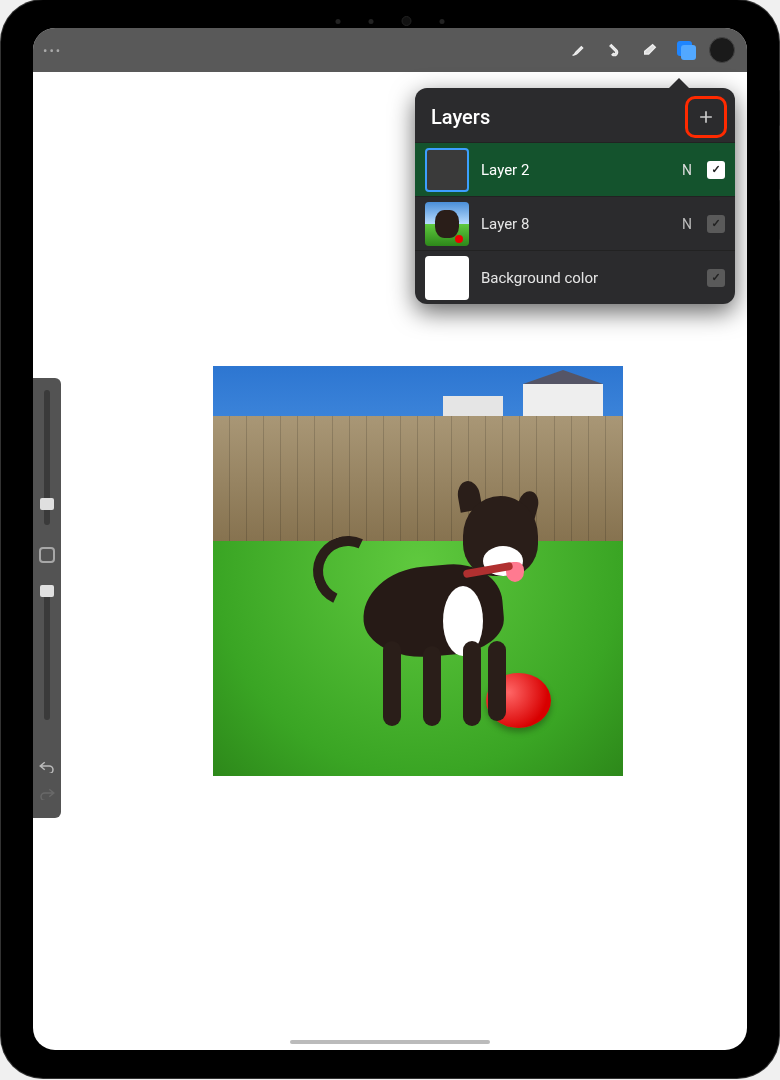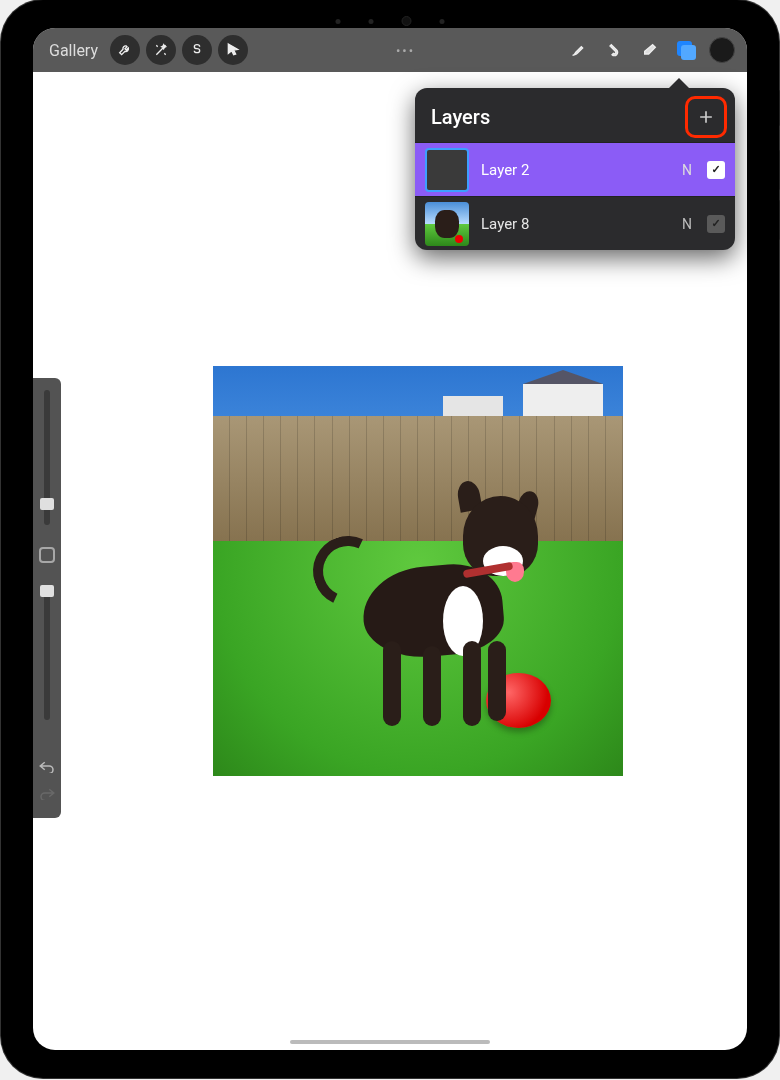--- a/index.html
+++ b/index.html
@@ -186,21 +186,21 @@
   }
   .layer-row {
     display:flex;
     align-items:center;
     height:54px;
     padding:6px 10px;
     gap:12px;
     border-top:1px solid #222;
     cursor:pointer;
   }
-  .layer-row.selected { background:#8b5cf6; }
+  .layer-row.selected { background:#14532d; }
   .layer-thumb {
     width:44px; height:44px;
     border-radius:4px;
     background:#3a3a3a;
     flex-shrink:0;
     overflow:hidden;
     position:relative;
   }
   .layer-row.selected .layer-thumb { border:2px solid #3d9fff; }
   .layer-name { color:#fff; font-size:15px; flex:1; }
@@ -242,43 +242,20 @@
     <span class="notch-cam"></span>
     <span class="notch-dot"></span>
   </div>
   <div class="side-btn" style="top:90px;height:36px"></div>
   <div class="side-btn" style="top:150px"></div>
   <div class="side-btn" style="top:200px"></div>
 
   <div class="screen">
 
     <div class="topbar">
-      <div class="top-left">
-        <span class="gal">Gallery</span>
-        <span class="tool-btn">
-          <svg class="tool-svg" viewBox="0 0 24 24">
-              <path d="M14 6a4 4 0 0 0-5 5l-5 5 3 3 5-5a4 4 0 0 0 5-5l-3 3-2-2 3-3z"></path>
-            </svg>
-        </span>
-        <span class="tool-btn">
-          <svg class="tool-svg" viewBox="0 0 24 24">
-              <path d="M5 19L19 5M5 5l2 2M17 17l2 2M16 4l1 2 2 1-2 1-1 2-1-2-2-1 2-1z"></path>
-            </svg>
-        </span>
-        <span class="tool-btn">
-          <svg class="tool-svg" viewBox="0 0 24 24">
-              <path d="M16 7c0-2-2-3-4-3s-4 1-4 3 2 3 4 3 4 1 4 3-2 3-4 3-4-1-4-3"></path>
-            </svg>
-        </span>
-        <span class="tool-btn">
-          <svg class="tool-svg" viewBox="0 0 24 24">
-              <path d="M5 3l14 8-6 1 3 6-3 1-3-6-5 4z" fill="#eee"></path>
-            </svg>
-        </span>
-      </div>
       <div class="top-center">•••</div>
       <div class="top-right">
         <span class="top-right-btn">
           <svg class="tool-svg" viewBox="0 0 24 24">
               <path d="M4 20c3 0 3-3 5-5l8-8 2 2-8 8c-2 2-5 2-7 3z" fill="#ddd"></path>
             </svg>
         </span>
         <span class="top-right-btn">
           <svg class="tool-svg" viewBox="0 0 24 24">
               <path d="M8 4l8 8c2 2 2 5 0 7s-5 2-7 0l2-2c1 1 2 1 3 0s1-2 0-3L6 6z" fill="#ddd"></path>
@@ -398,17 +375,25 @@
             <div class="mini-sky"></div>
               <div class="mini-dog"></div>
               <div class="mini-ball"></div>
           </div>
         </div>
         <span class="layer-name">Layer 8</span>
         <span class="blend">N</span>
         <span class="visibility"></span>
       </div>
 
+      <div class="layer-row">
+        <div class="layer-thumb">
+          <div class="thumb-white"></div>
+        </div>
+        <span class="layer-name">Background color</span>
+        <span class="blend"></span>
+        <span class="visibility"></span>
+      </div>
     </div>
 
     <div class="home-bar"></div>
   </div>
 </div>
 
 </body></html>

